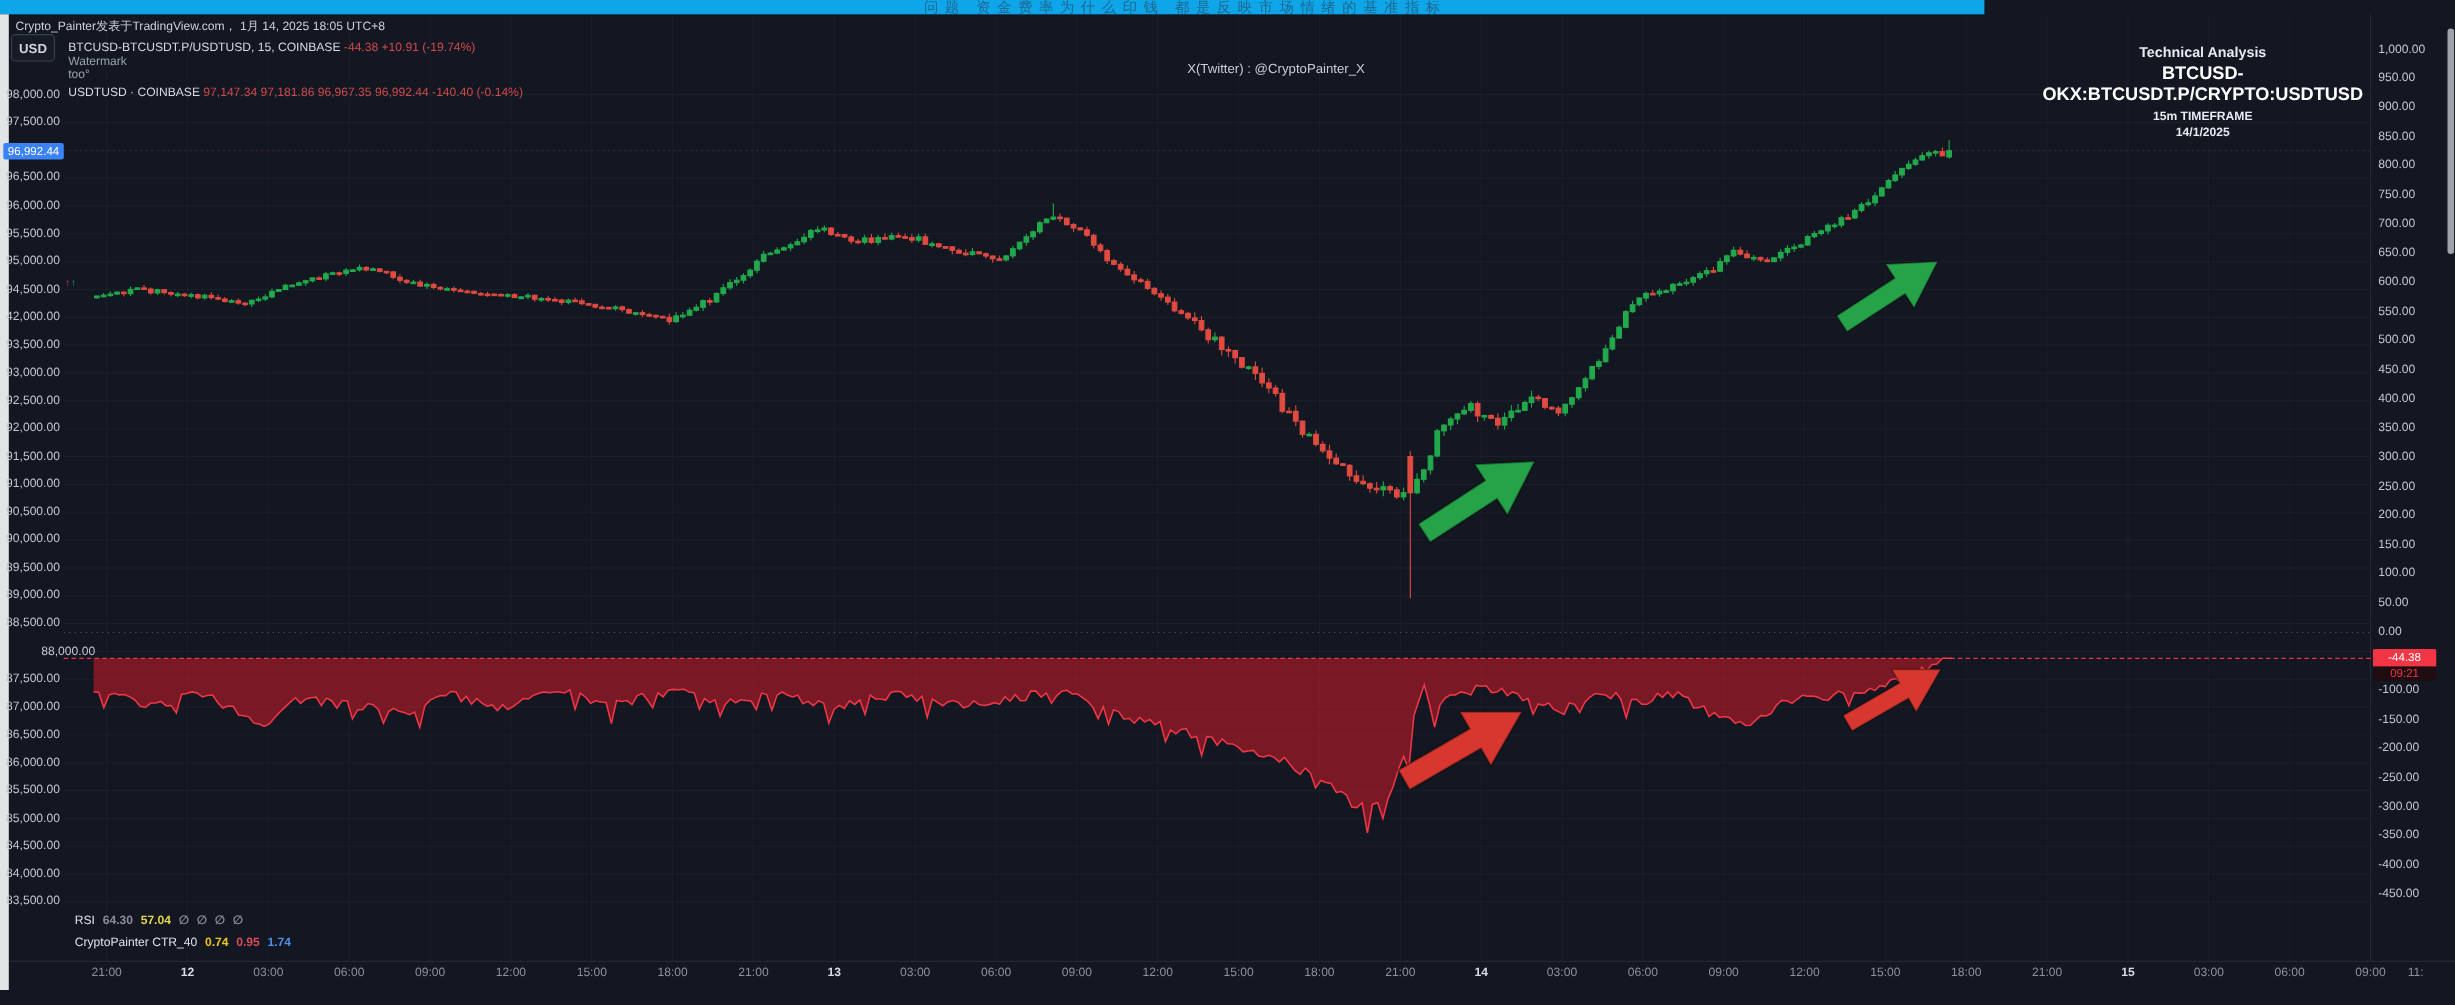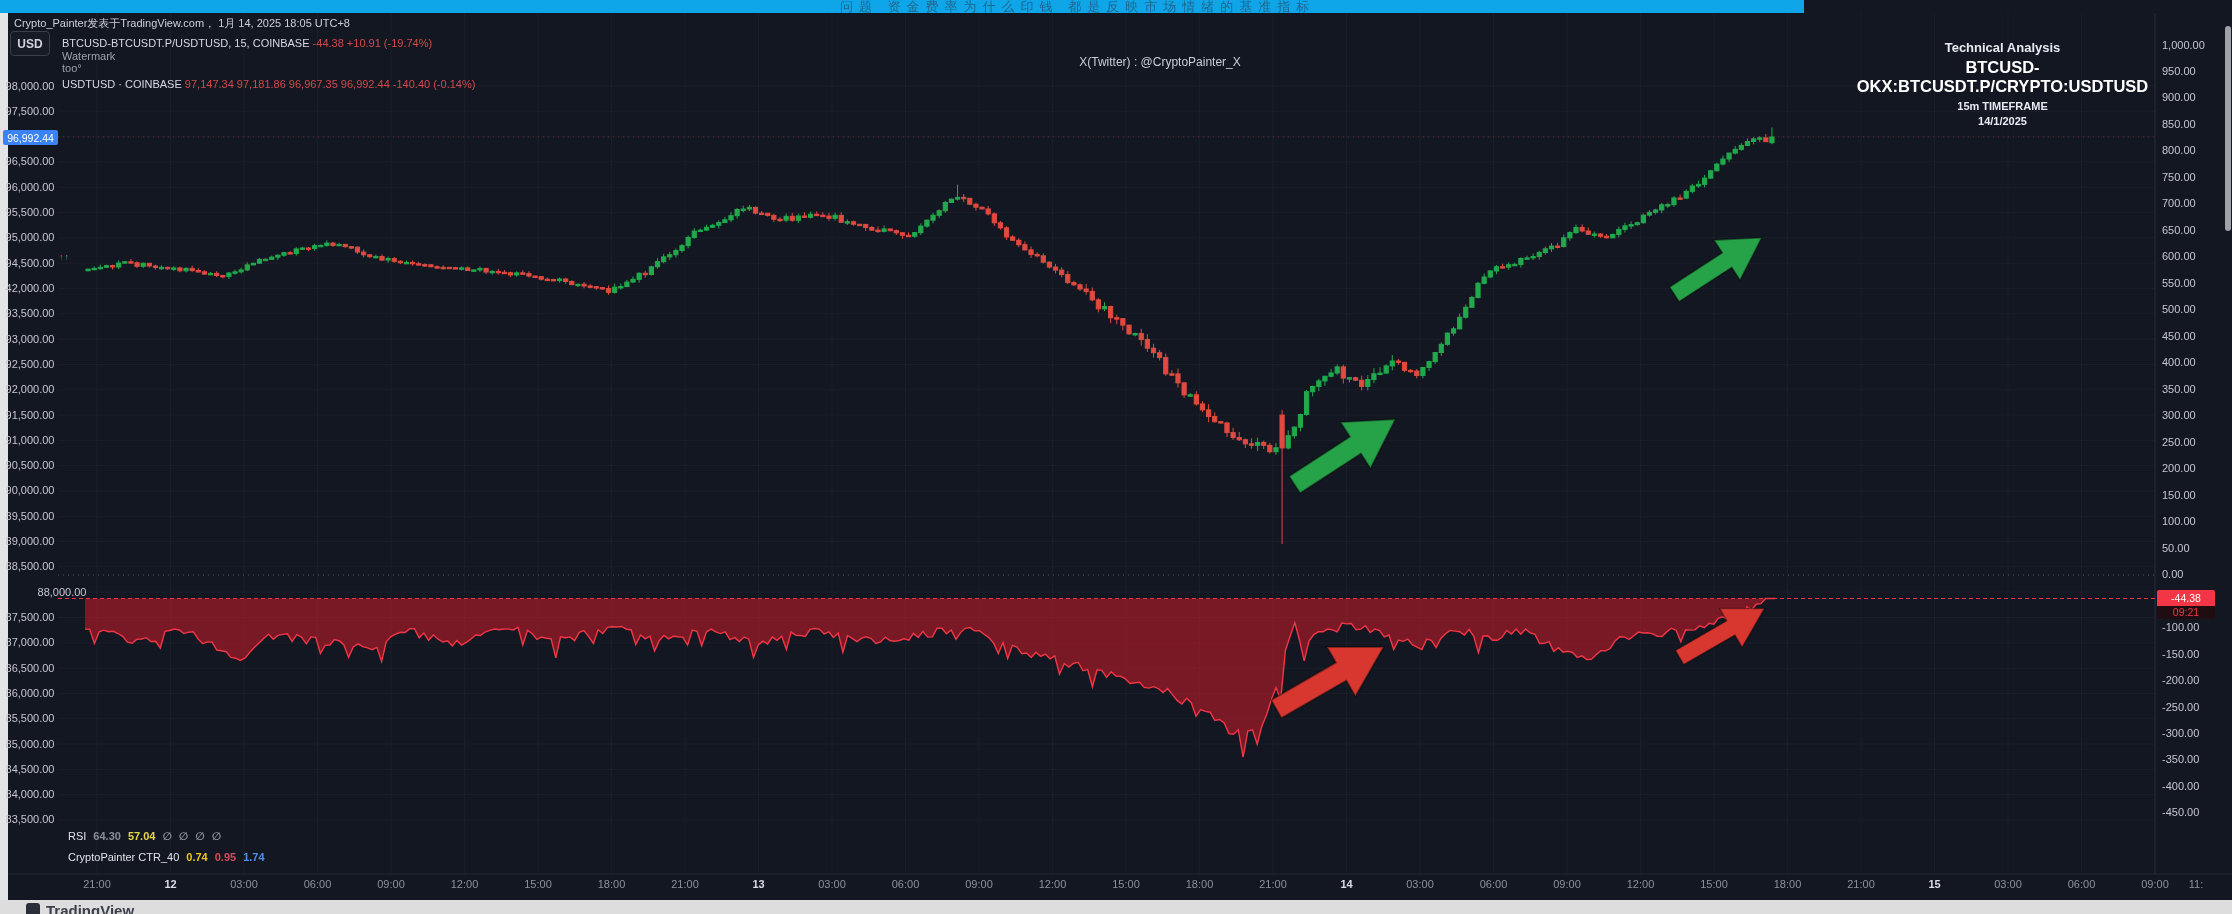--- a/index.html
+++ b/index.html
@@ -807,19 +807,15 @@
       <div class="time-label" style="left: 1714px;">15:00</div>
       <div class="time-label" style="left: 1787.5px;">18:00</div>
       <div class="time-label" style="left: 1861px;">21:00</div>
       <div class="time-label bold" style="left: 1934.5px;">15</div>
       <div class="time-label" style="left: 2008px;">03:00</div>
       <div class="time-label" style="left: 2081.5px;">06:00</div>
       <div class="time-label" style="left: 2155px;">09:00</div>
       <div class="time-label" style="left: 2196px;">11:</div>
     </div>
 
-  <div class="abs bottom-strip">
-    <span class="tv-logo-mark"></span>
-    <span class="tv-logo-text">TradingView</span>
-  </div>
 
   <div class="abs scrollbar-thumb"></div>
 </div>
 
 </body></html>

